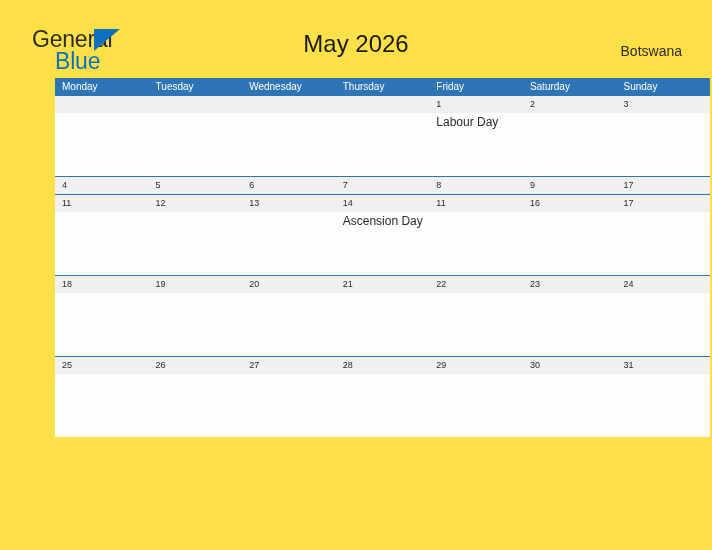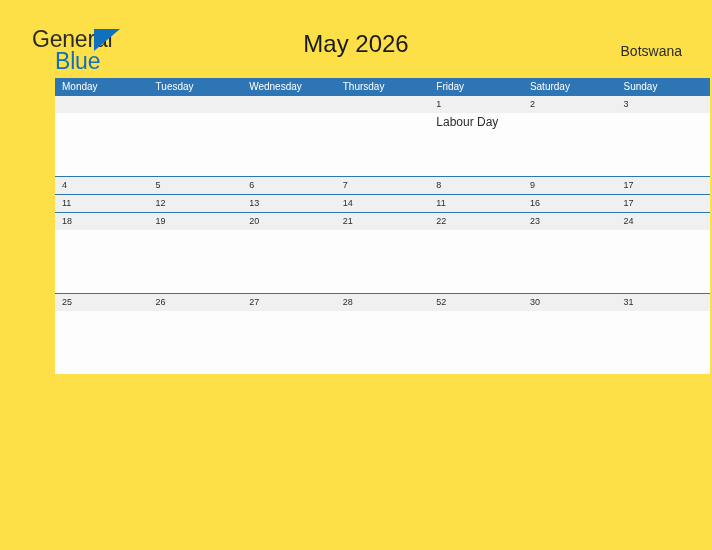--- a/index.html
+++ b/index.html
@@ -221,20 +221,29 @@
     <div class="week-row">
       <div class="week-dates">
         <div class="date-cell">11</div>
         <div class="date-cell">12</div>
         <div class="date-cell">13</div>
         <div class="date-cell">14</div>
         <div class="date-cell">11</div>
         <div class="date-cell">16</div>
         <div class="date-cell">17</div>
       </div>
+      <div class="week-events">
+        <div class="event-cell"></div>
+        <div class="event-cell"></div>
+        <div class="event-cell"></div>
+        <div class="event-cell">Ascension Day</div>
+        <div class="event-cell"></div>
+        <div class="event-cell"></div>
+        <div class="event-cell"></div>
+      </div>
     </div>
 
     <div class="week-row">
       <div class="week-dates">
         <div class="date-cell">18</div>
         <div class="date-cell">19</div>
         <div class="date-cell">20</div>
         <div class="date-cell">21</div>
         <div class="date-cell">22</div>
         <div class="date-cell">23</div>
@@ -250,21 +259,21 @@
         <div class="event-cell"></div>
       </div>
     </div>
 
     <div class="week-row">
       <div class="week-dates">
         <div class="date-cell">25</div>
         <div class="date-cell">26</div>
         <div class="date-cell">27</div>
         <div class="date-cell">28</div>
-        <div class="date-cell">52</div>
+        <div class="date-cell">29</div>
         <div class="date-cell">30</div>
         <div class="date-cell">31</div>
       </div>
       <div class="week-events">
         <div class="event-cell"></div>
         <div class="event-cell"></div>
         <div class="event-cell"></div>
         <div class="event-cell"></div>
         <div class="event-cell"></div>
         <div class="event-cell"></div>

